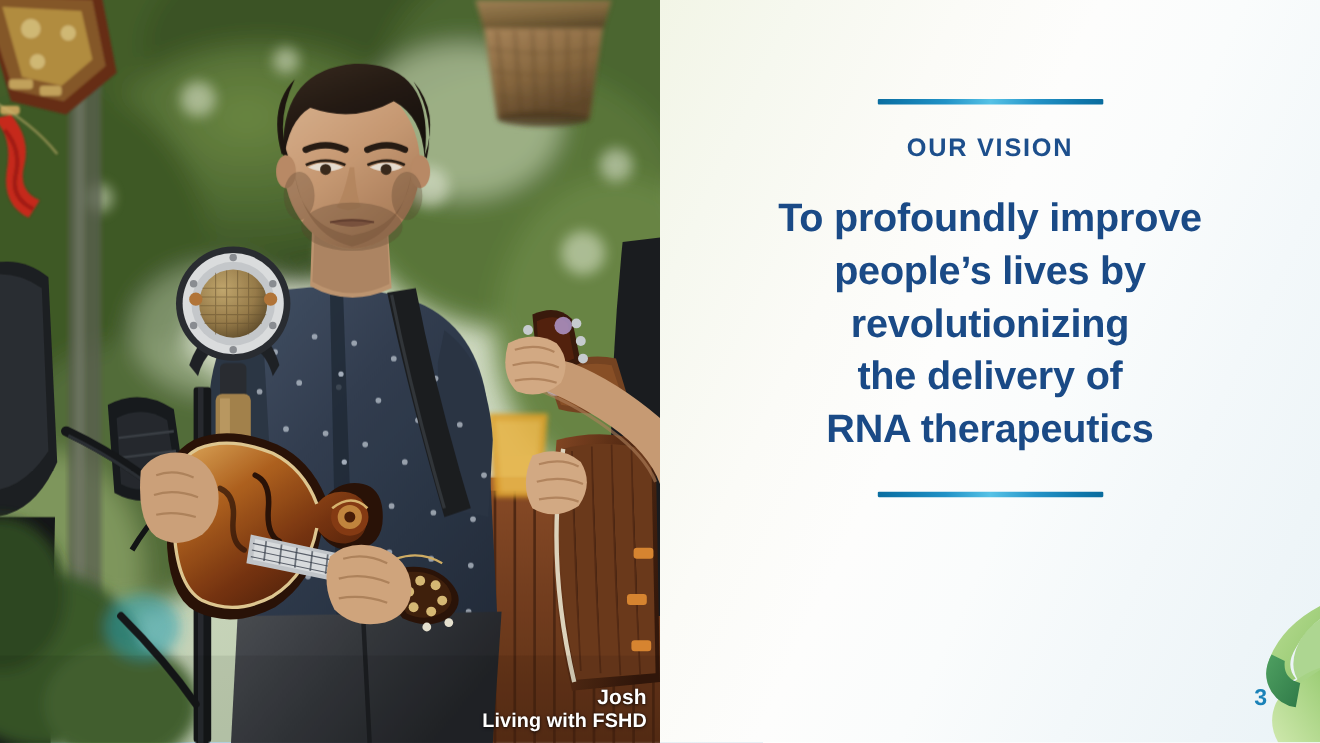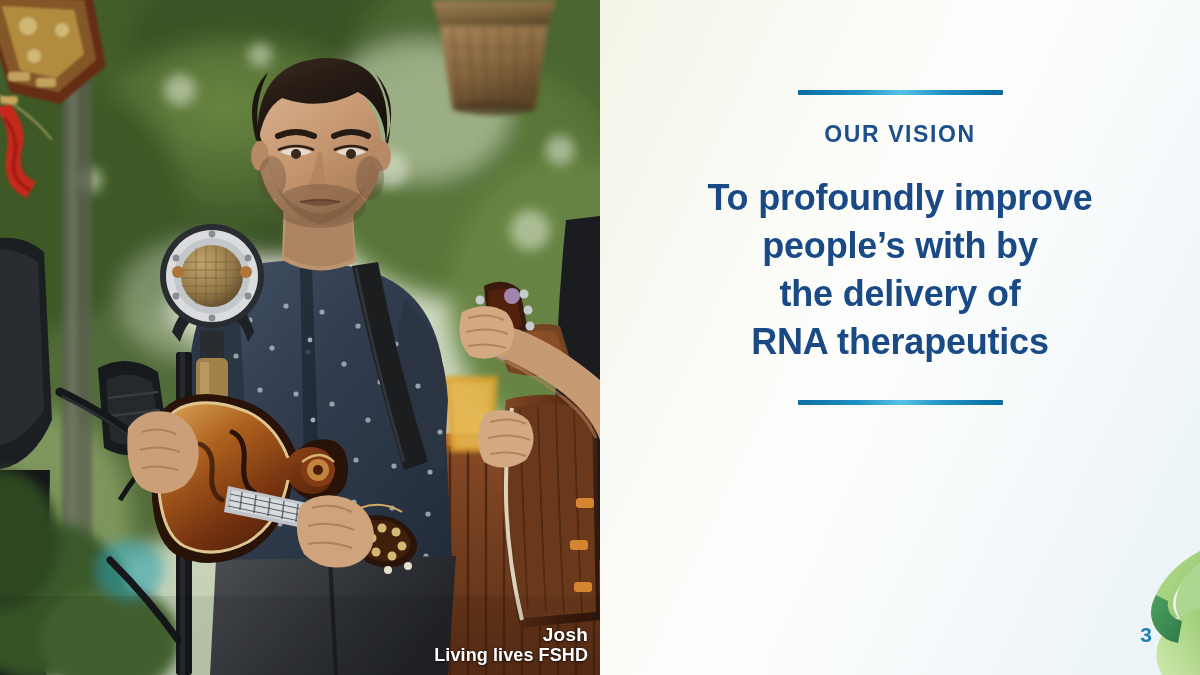--- a/index.html
+++ b/index.html
@@ -626,34 +626,35 @@
         </g>
       </g>
 
       <rect x="0" y="0" width="600" height="675" fill="#2a1f10" opacity="0.05"></rect>
 
       <rect x="0" y="596" width="600" height="79" fill="#000000" opacity="0.07"></rect>
     </svg>
 
     <div class="photo-caption">
       <span class="caption-name">Josh</span>
-      <span class="caption-sub">Living lives FSHD</span>
+      <span class="caption-sub">Living with FSHD</span>
     </div>
   </div>
 
   <div class="content-panel">
     <div class="panel-inner">
 
       <div class="rule rule-top"></div>
 
       <div class="eyebrow">OUR VISION</div>
 
       <div class="vision-statement">
         <span class="vision-line">To profoundly improve</span>
-        <span class="vision-line">people’s with by</span>
+        <span class="vision-line">people’s lives by</span>
+        <span class="vision-line">revolutionizing</span>
         <span class="vision-line">the delivery of</span>
         <span class="vision-line">RNA therapeutics</span>
       </div>
 
       <div class="rule rule-bottom"></div>
     </div>
 
     <svg class="corner-logo" viewBox="0 0 62 128">
       <defs>
         <linearGradient id="gLight1" x1="0" y1="0" x2="1" y2="1">

